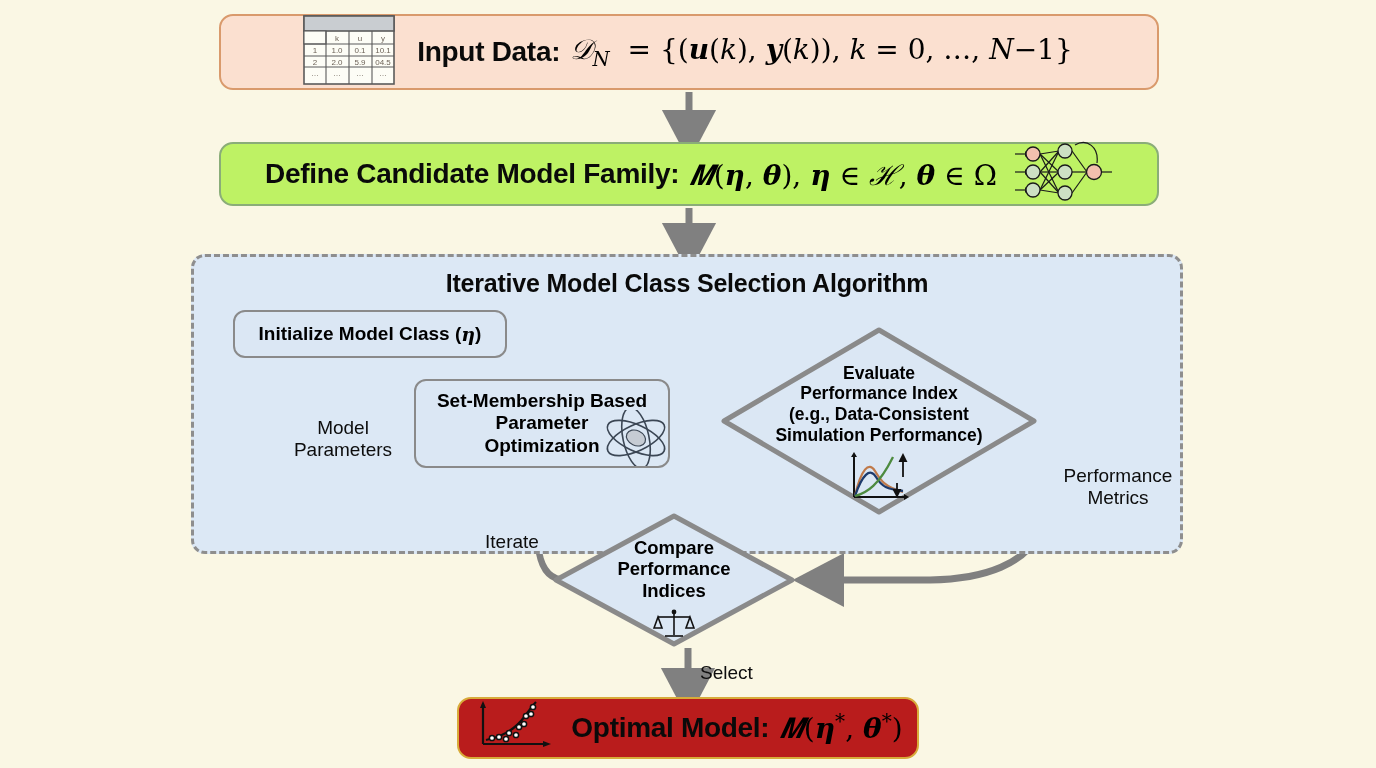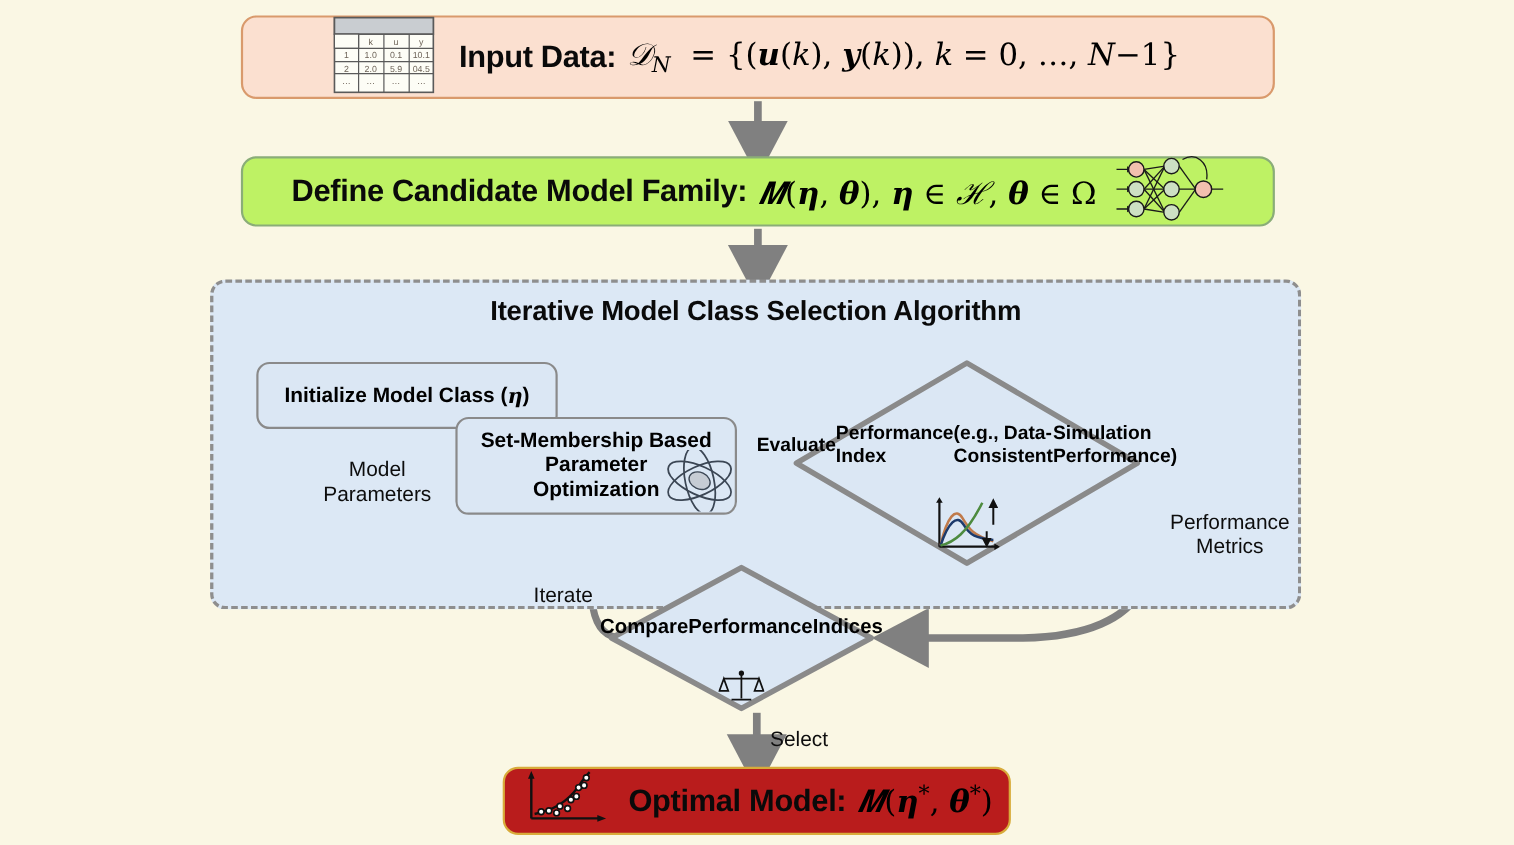--- a/index.html
+++ b/index.html
@@ -82,44 +82,43 @@
     border-radius: 12px;
     display: flex;
     align-items: center;
     justify-content: center;
     text-align: center;
     font-weight: bold;
     color: #000;
   }
   .proc-init {
     left: 233px; top: 310px;
-    width: 274px; height: 61px;
+    width: 274px; height: 48px;
     font-size: 19px;
-    margin-top: 19px;
   }
   .proc-smbo {
     left: 414px; top: 379px;
     width: 256px; height: 89px;
     font-size: 19px;
     line-height: 1.16;
   }
 
   
   .diamond-wrap {
     position: absolute;
   }
   .diamond-shape {
     position: absolute;
     inset: 0;
   }
   .diamond-label {
     position: absolute;
     inset: 0;
     display: flex;
-    flex-direction: row;
+    flex-direction: column;
     align-items: center;
     justify-content: center;
     text-align: left;
     font-weight: bold;
     color: #000;
     pointer-events: none;
   }
   .d-eval {
     left: 719px; top: 325px;
     width: 320px; height: 192px;

